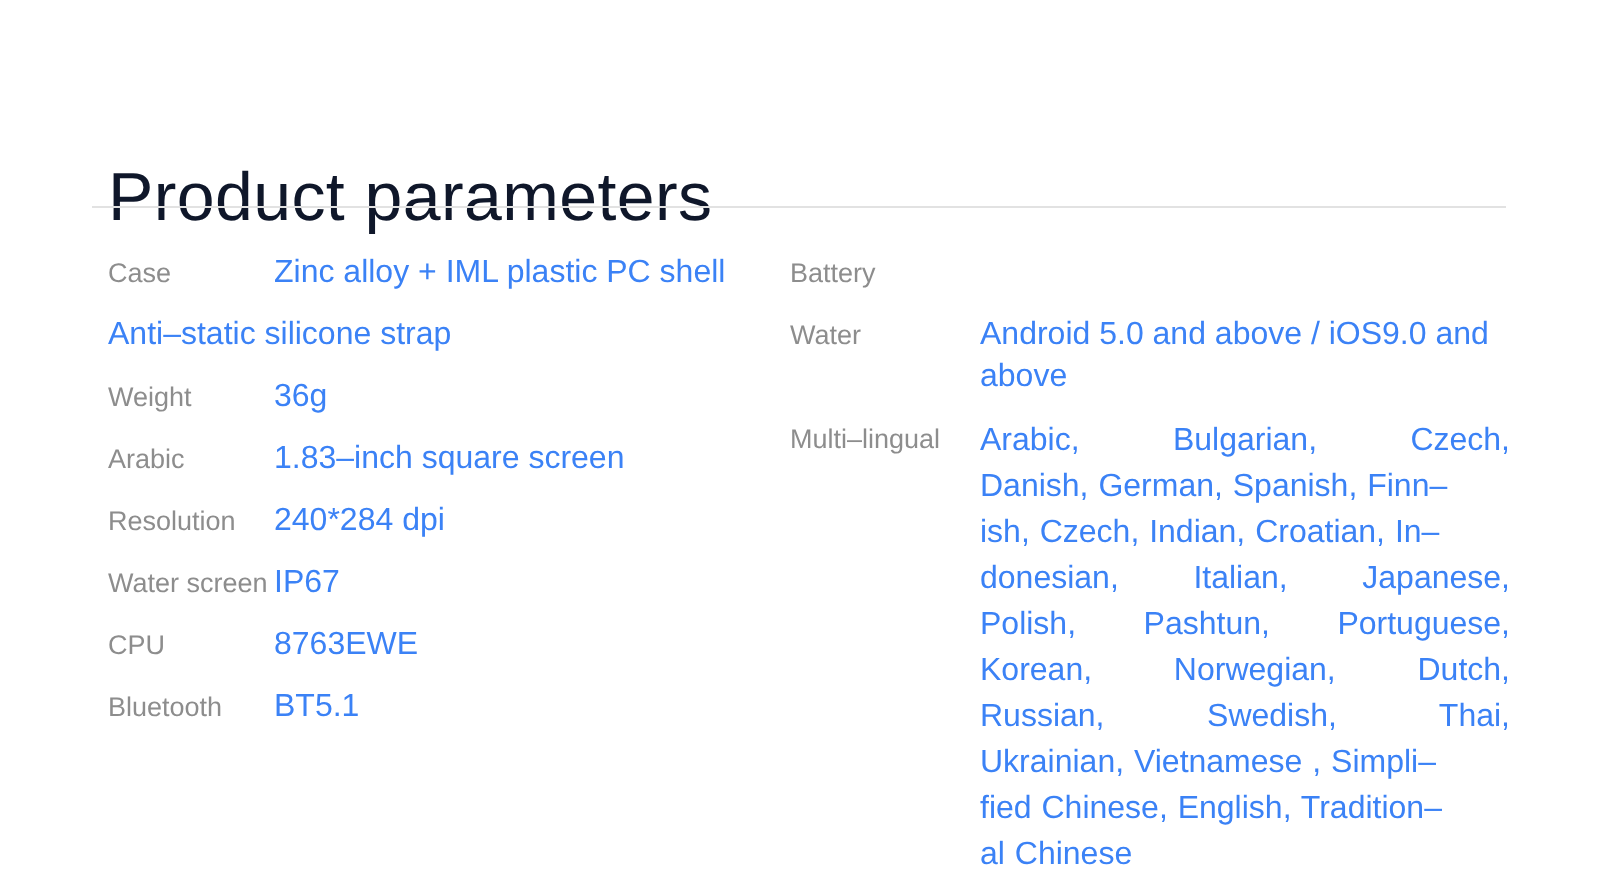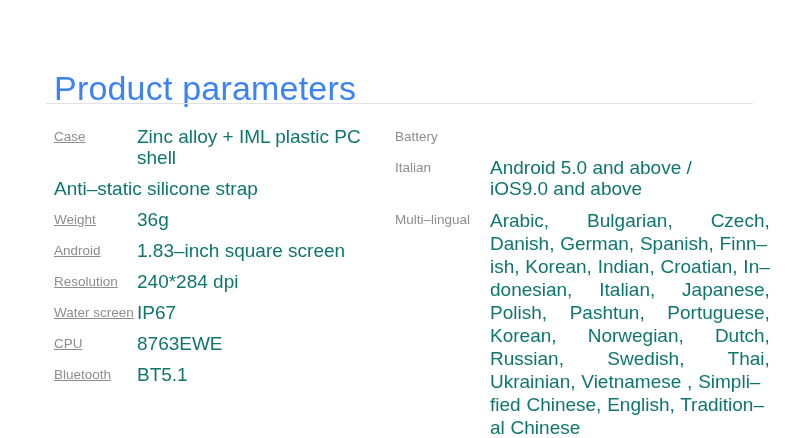--- a/index.html
+++ b/index.html
@@ -18,24 +18,24 @@
   .page {
     position: relative;
     width: 800px;
     height: 438px;
     background: #ffffff;
   }
 
   .page-title {
     position: absolute;
     left: 54px;
-    top: 44px;
+    top: 55px;
     font-size: 34px;
     font-weight: 400;
-    color: #3b82f6;
+    color: #0f172a;
     letter-spacing: 0.2px;
     line-height: 42px;
     white-space: nowrap;
   }
 
   .title-divider {
     position: absolute;
     left: 46px;
     top: 103px;
     width: 707px;
@@ -63,27 +63,27 @@
     margin-bottom: 10px;
   }
 
   .spec-label {
     flex: 0 0 auto;
     font-size: 13.5px;
     color: #8d8d8d;
     line-height: 21px;
     white-space: nowrap;
   }
-  .spec-col.left  .spec-label { width: 83px; text-decoration: underline; }
+  .spec-col.left  .spec-label { width: 83px; }
   .spec-col.right .spec-label { width: 95px; }
 
   .spec-value {
     flex: 1 1 auto;
-    font-size: 19px;
-    color: #0f766e;
+    font-size: 16px;
+    color: #3b82f6;
     line-height: 21px;
   }
 
   .spec-value.wrap-justify {
     text-align: justify;
     line-height: 23px;
     hyphens: auto;
     -webkit-hyphens: auto;
     word-spacing: 0.5px;
   }
@@ -118,21 +118,21 @@
       <div class="spec-row">
         <div class="spec-value">Anti–static silicone strap</div>
       </div>
 
       <div class="spec-row">
         <div class="spec-label">Weight</div>
         <div class="spec-value">36g</div>
       </div>
 
       <div class="spec-row">
-        <div class="spec-label">Android</div>
+        <div class="spec-label">Arabic</div>
         <div class="spec-value">1.83–inch square screen</div>
       </div>
 
       <div class="spec-row">
         <div class="spec-label">Resolution</div>
         <div class="spec-value">240*284 dpi</div>
       </div>
 
       <div class="spec-row">
         <div class="spec-label">Water screen</div>
@@ -151,30 +151,30 @@
 
     </div>
 
     <div class="spec-col right">
 
       <div class="spec-row">
         <div class="spec-label">Battery</div>
       </div>
 
       <div class="spec-row">
-        <div class="spec-label">Italian</div>
+        <div class="spec-label">Water</div>
         <div class="spec-value">Android 5.0 and above / iOS9.0 and above</div>
       </div>
 
       <div class="spec-row">
         <div class="spec-label">Multi–lingual</div>
         <div class="spec-value wrap-justify">
             <span class="just">Arabic, Bulgarian, Czech,</span>
             <span>Danish, German, Spanish, Finn–</span>
-            <span>ish, Korean, Indian, Croatian, In–</span>
+            <span>ish, Czech, Indian, Croatian, In–</span>
             <span class="just">donesian, Italian, Japanese,</span>
             <span class="just">Polish, Pashtun, Portuguese,</span>
             <span class="just">Korean, Norwegian, Dutch,</span>
             <span class="just">Russian, Swedish, Thai,</span>
             <span>Ukrainian, Vietnamese , Simpli–</span>
             <span>fied Chinese, English, Tradition–</span>
             <span>al Chinese</span>
           </div>
       </div>
 

